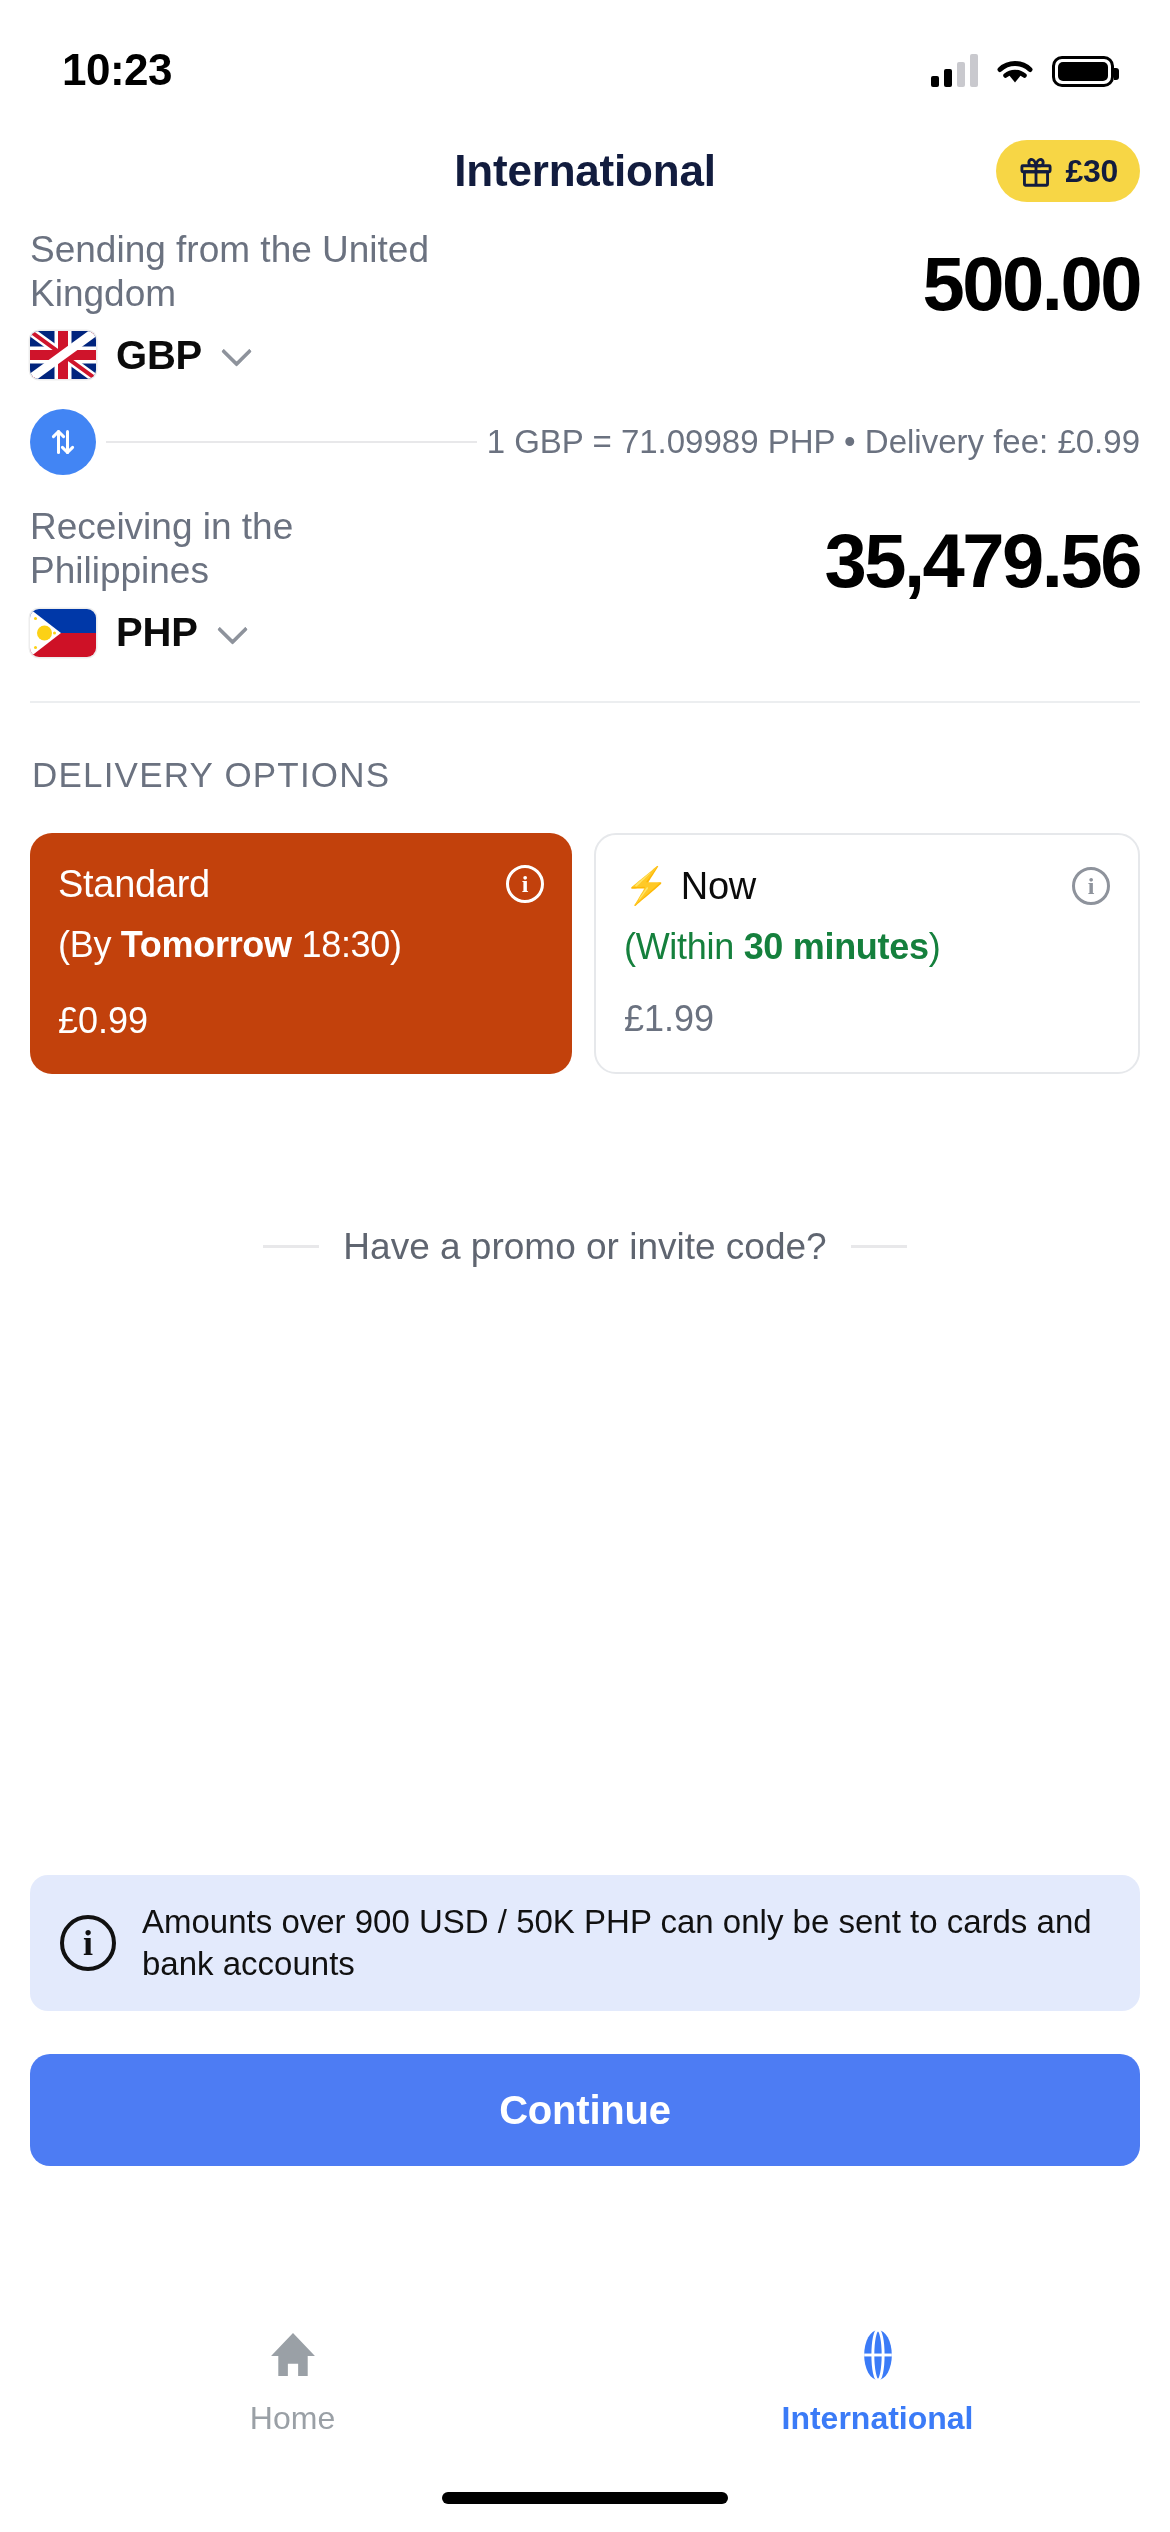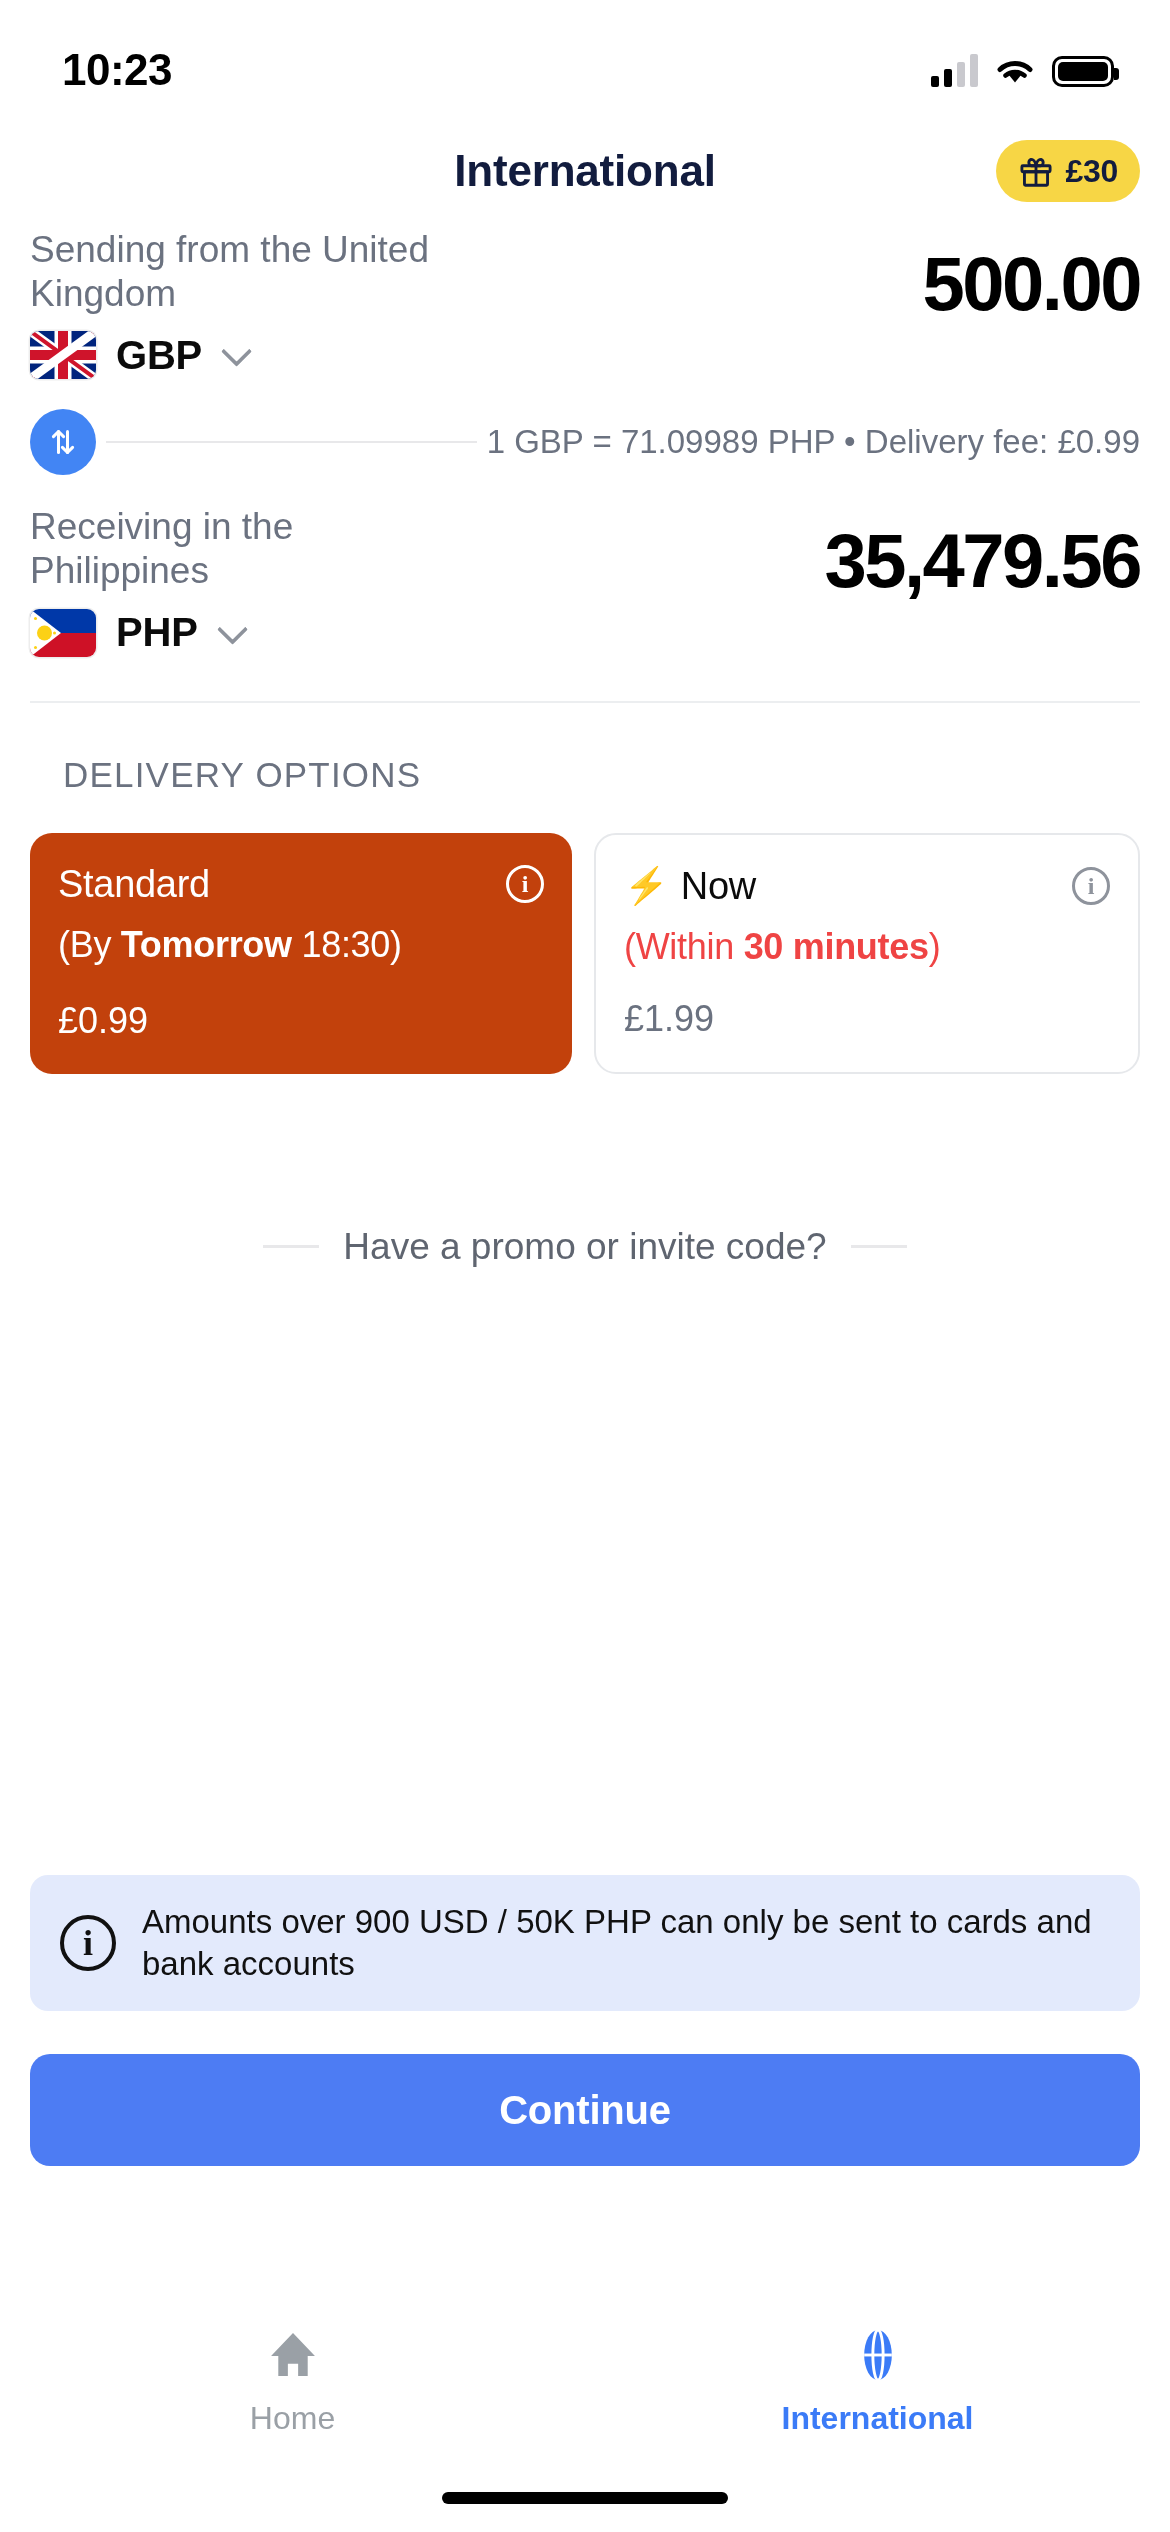--- a/index.html
+++ b/index.html
@@ -204,21 +204,20 @@
     margin-top:44px;
   }
 
   
   .delivery { padding:0 30px; }
   .sec-head {
     font-size:35px;
     color:#6b7280;
     letter-spacing:1.2px;
     padding:52px 0 38px 2px;
-    margin-left:31px;
   }
   .opt-cards { display:flex; gap:22px; }
   .opt-card {
     flex:1;
     border-radius:22px;
     padding:30px 28px 32px;
     min-height:198px;
     display:flex;
     flex-direction:column;
   }
@@ -240,21 +239,21 @@
     border:3px solid #ffffff;
     display:flex; align-items:center; justify-content:center;
     font-size:24px; font-weight:600;
     font-family:"Liberation Serif", serif;
     flex:none;
   }
   .selected .info-circ { border-color:#ffffff; color:#ffffff; }
   .plain .info-circ { border-color:#8e939c; color:#8e939c; }
   .opt-sub { font-size:36px; margin-top:18px; letter-spacing:-0.3px; }
   .selected .opt-sub { color:#fff; }
-  .plain .opt-sub { color:#ef4444; }
+  .plain .opt-sub { color:#15803d; }
   .opt-sub b { font-weight:700; }
   .opt-price { font-size:36px; margin-top:auto; padding-top:30px; }
   .selected .opt-price { color:#fff; }
   .plain .opt-price { color:#6b7280; }
 
   
   .promo {
     display:flex;
     align-items:center;
     justify-content:center;

